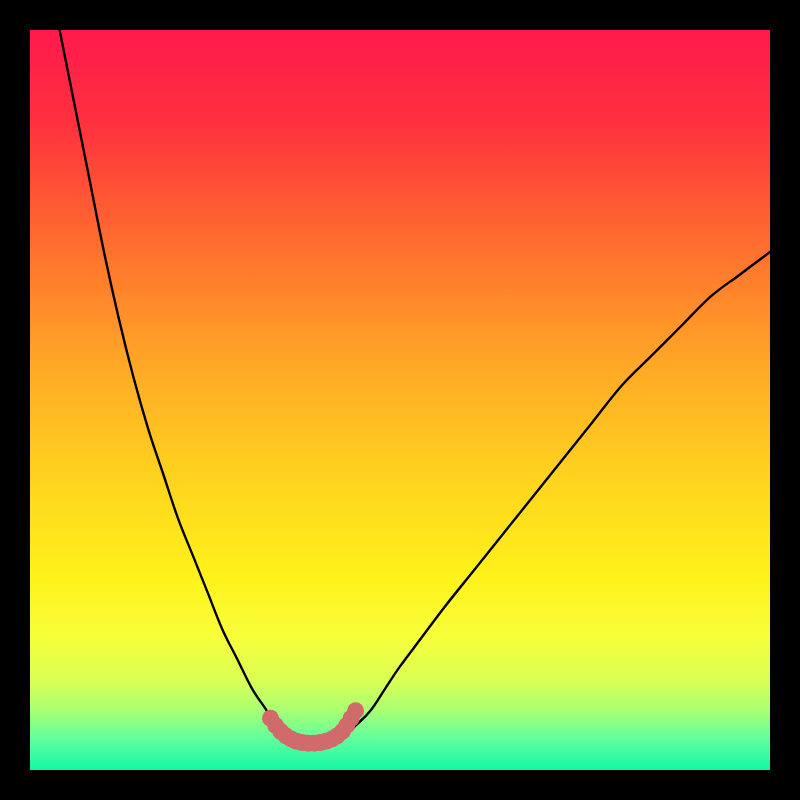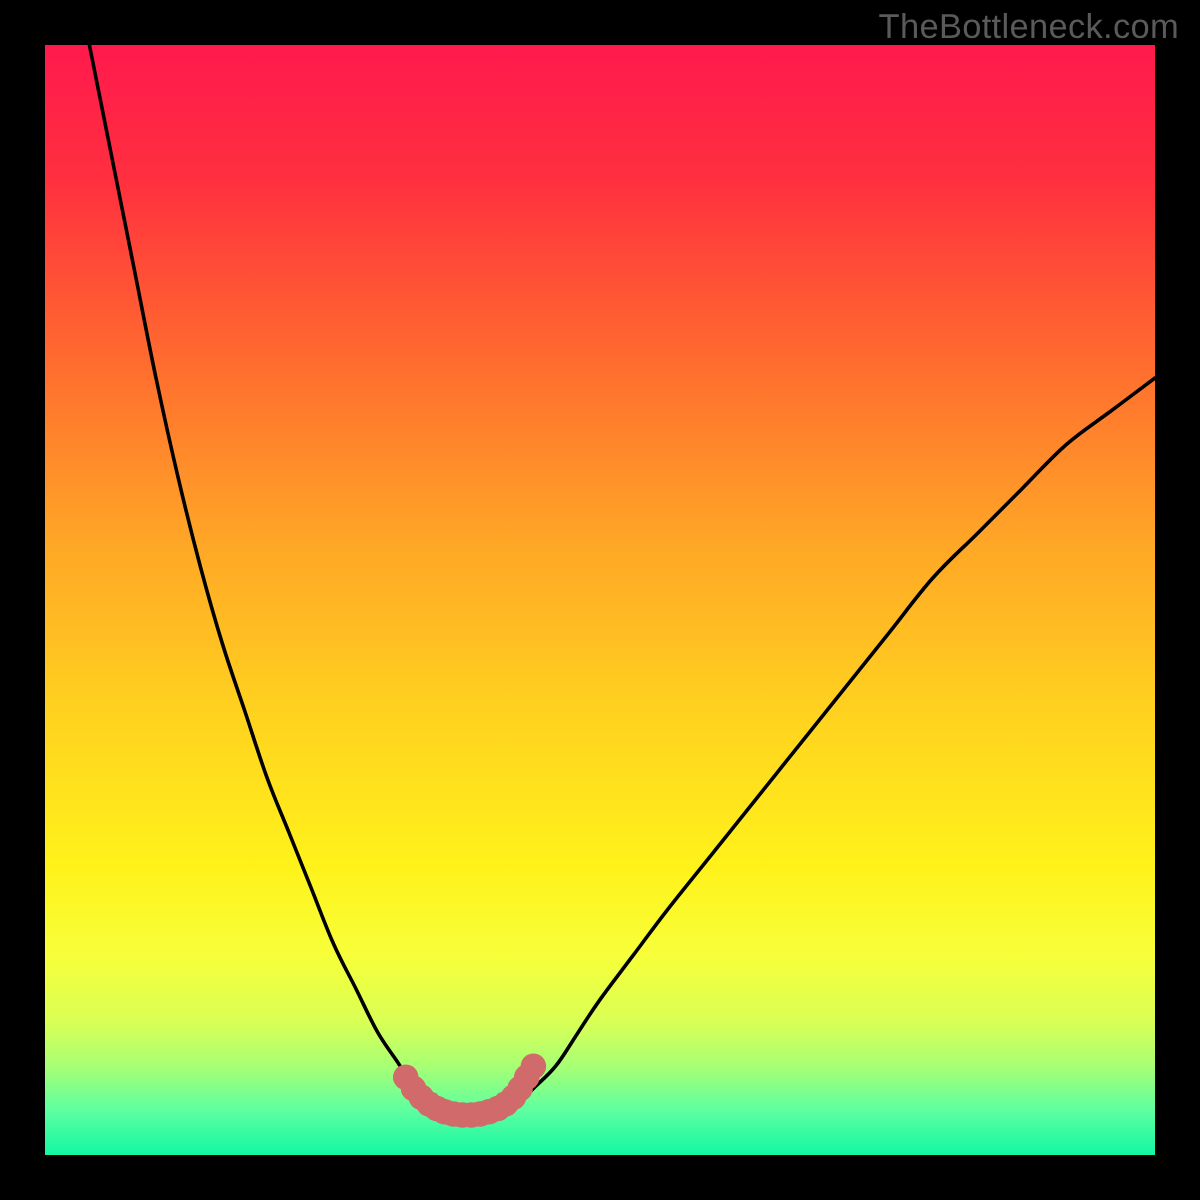--- a/index.html
+++ b/index.html
@@ -92,14 +92,13 @@
           <circle cx="296" cy="711.14" r="8.5" fill="#d16a6a"></circle>
           <circle cx="301.91999999999996" cy="708.92" r="8.5" fill="#d16a6a"></circle>
           <circle cx="307.09999999999997" cy="705.96" r="8.5" fill="#d16a6a"></circle>
           <circle cx="312.28000000000003" cy="701.52" r="8.5" fill="#d16a6a"></circle>
           <circle cx="316.71999999999997" cy="695.6" r="8.5" fill="#d16a6a"></circle>
           <circle cx="321.16" cy="688.2" r="8.5" fill="#d16a6a"></circle>
           <circle cx="325.6" cy="680.8" r="8.5" fill="#d16a6a"></circle>
         </g>
     </svg>
   </div>
-  <div class="watermark">TheBottleneck.com</div>
 </div>
 
 </body></html>

